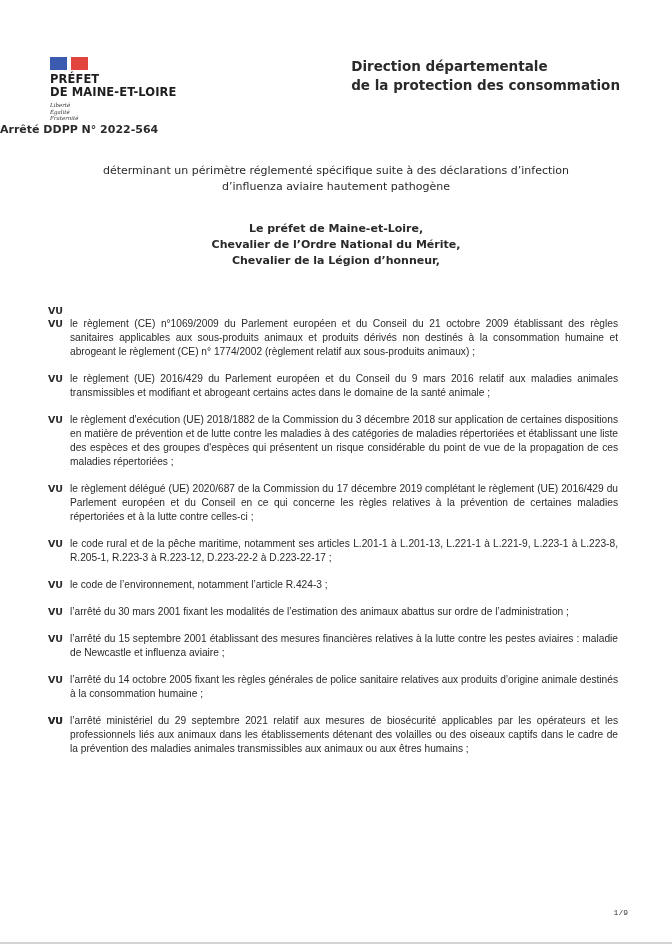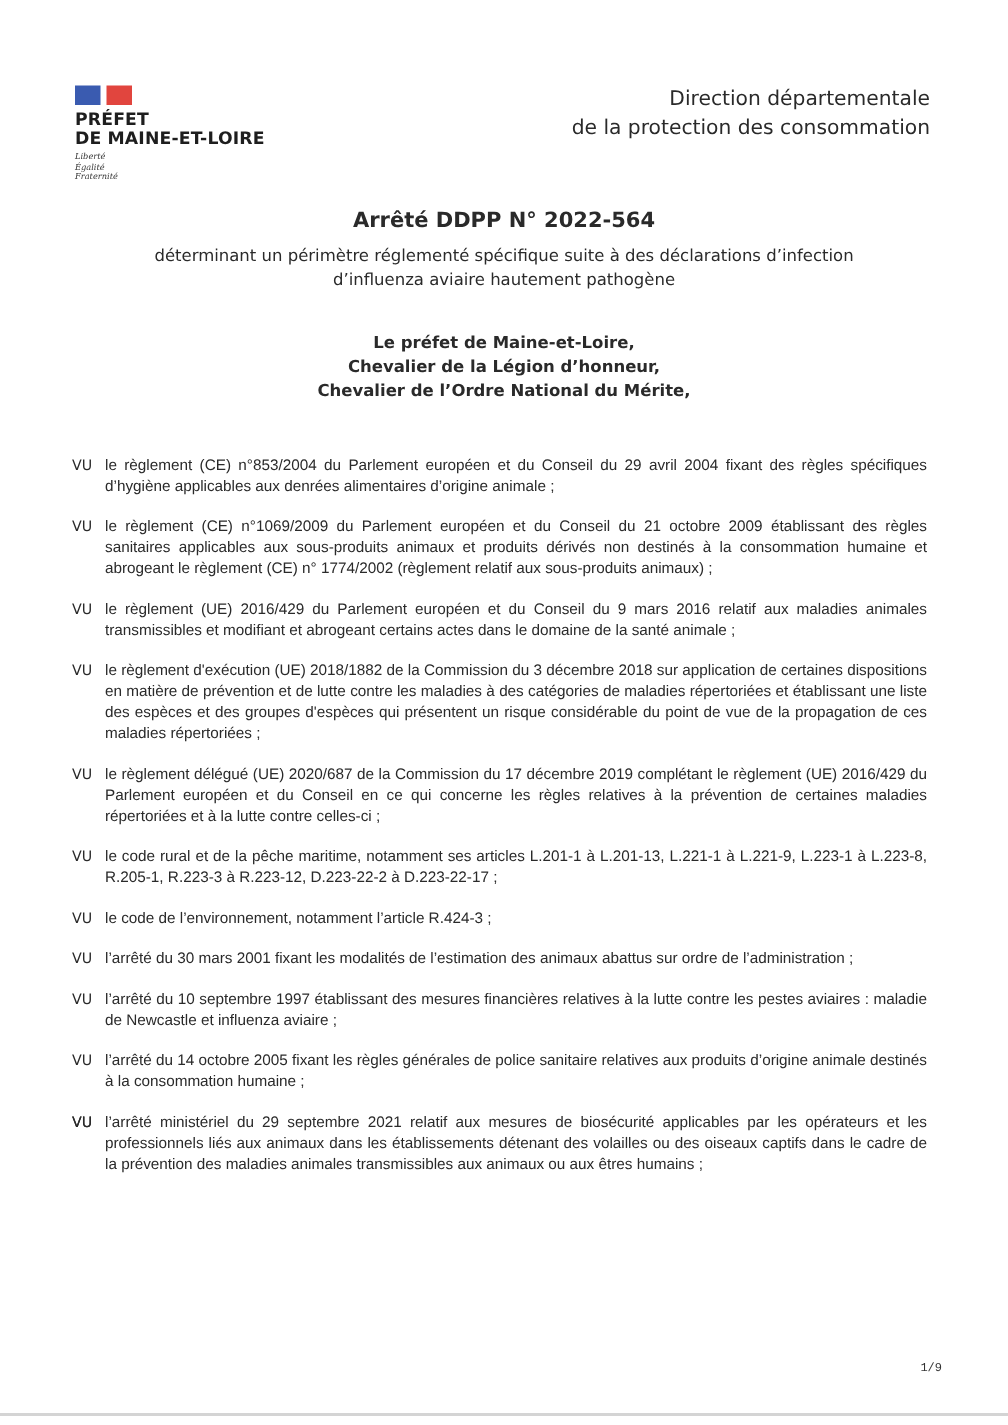--- a/index.html
+++ b/index.html
@@ -62,34 +62,32 @@
       font-style: italic;
       font-size: 5.5px;
       line-height: 6.5px;
       color: #333;
     }
     
     .direction {
       position: absolute;
       right: 52px;
       top: 57px;
-      text-align: right;
-      font-weight: normal;
+      font-weight: bold;
       font-size: 13.5px;
       line-height: 19px;
       color: #2a2a2a;
       margin-left: 19px;
     }
     .decree-number {
       position: absolute;
       left: 0; right: 0;
-      top: 139px;
-      text-align: center;
-      font-weight: bold;
-      font-size: 14px;
+      top: 123px;
+      font-weight: bold;
+      font-size: 11px;
       color: #2a2a2a;
     }
     .decree-subject {
       position: absolute;
       left: 20px; right: 20px;
       top: 163px;
       text-align: center;
       font-weight: normal;
       font-size: 11px;
       line-height: 16px;
@@ -119,21 +117,21 @@
     .vu-item {
       position: relative;
       padding-left: 22px;
       margin-bottom: 13px;
       text-align: justify;
     }
     .vu-label {
       position: absolute;
       left: 0;
       top: 0;
-      font-weight: normal;
+      font-weight: bold;
       font-family: "DejaVu Sans", sans-serif;
       font-size: 9.5px;
     }
     .page-number {
       position: absolute;
       right: 44px;
       top: 908px;
       font-family: Liberation Mono, monospace;
       font-size: 8px;
       color: #333;
@@ -165,28 +163,27 @@
 
   <div class="decree-number">Arrêté DDPP N° 2022-564</div>
 
   <div class="decree-subject">
     <div>déterminant un périmètre réglementé spécifique suite à des déclarations d’infection</div>
     <div>d’influenza aviaire hautement pathogène</div>
   </div>
 
   <div class="prefect">
     <div>Le préfet de Maine-et-Loire,</div>
+    <div>Chevalier de l’Ordre National du Mérite,</div>
     <div>Chevalier de la Légion d’honneur,</div>
-    <div>Chevalier de l’Ordre National du Mérite,</div>
   </div>
 
   <div class="vu-list">
     <div class="vu-item">
       <span class="vu-label">VU</span>
-      <span>le règlement (CE) n°853/2004 du Parlement européen et du Conseil du 29 avril 2004 fixant des règles spécifiques d’hygiène applicables aux denrées alimentaires d’origine animale ;</span>
     </div>
     <div class="vu-item">
       <span class="vu-label">VU</span>
       <span>le règlement (CE) n°1069/2009 du Parlement européen et du Conseil du 21 octobre 2009 établissant des règles sanitaires applicables aux sous-produits animaux et produits dérivés non destinés à la consommation humaine et abrogeant le règlement (CE) n° 1774/2002 (règlement relatif aux sous-produits animaux) ;</span>
     </div>
     <div class="vu-item">
       <span class="vu-label">VU</span>
       <span>le règlement (UE) 2016/429 du Parlement européen et du Conseil du 9 mars 2016 relatif aux maladies animales transmissibles et modifiant et abrogeant certains actes dans le domaine de la santé animale ;</span>
     </div>
     <div class="vu-item">
@@ -204,21 +201,21 @@
     <div class="vu-item">
       <span class="vu-label">VU</span>
       <span>le code de l’environnement, notamment l’article R.424-3 ;</span>
     </div>
     <div class="vu-item">
       <span class="vu-label">VU</span>
       <span>l’arrêté du 30 mars 2001 fixant les modalités de l’estimation des animaux abattus sur ordre de l’administration ;</span>
     </div>
     <div class="vu-item">
       <span class="vu-label">VU</span>
-      <span>l’arrêté du 10 septembre 1997 établissant des mesures financières relatives à la lutte contre les pestes aviaires : maladie de Newcastle et influenza aviaire ;</span>
+      <span>l’arrêté du 15 septembre 2001 établissant des mesures financières relatives à la lutte contre les pestes aviaires : maladie de Newcastle et influenza aviaire ;</span>
     </div>
     <div class="vu-item">
       <span class="vu-label">VU</span>
       <span>l’arrêté du 14 octobre 2005 fixant les règles générales de police sanitaire relatives aux produits d’origine animale destinés à la consommation humaine ;</span>
     </div>
     <div class="vu-item">
       <span class="vu-label">VU</span>
     </div>
     <div class="vu-item">
       <span class="vu-label">VU</span>

